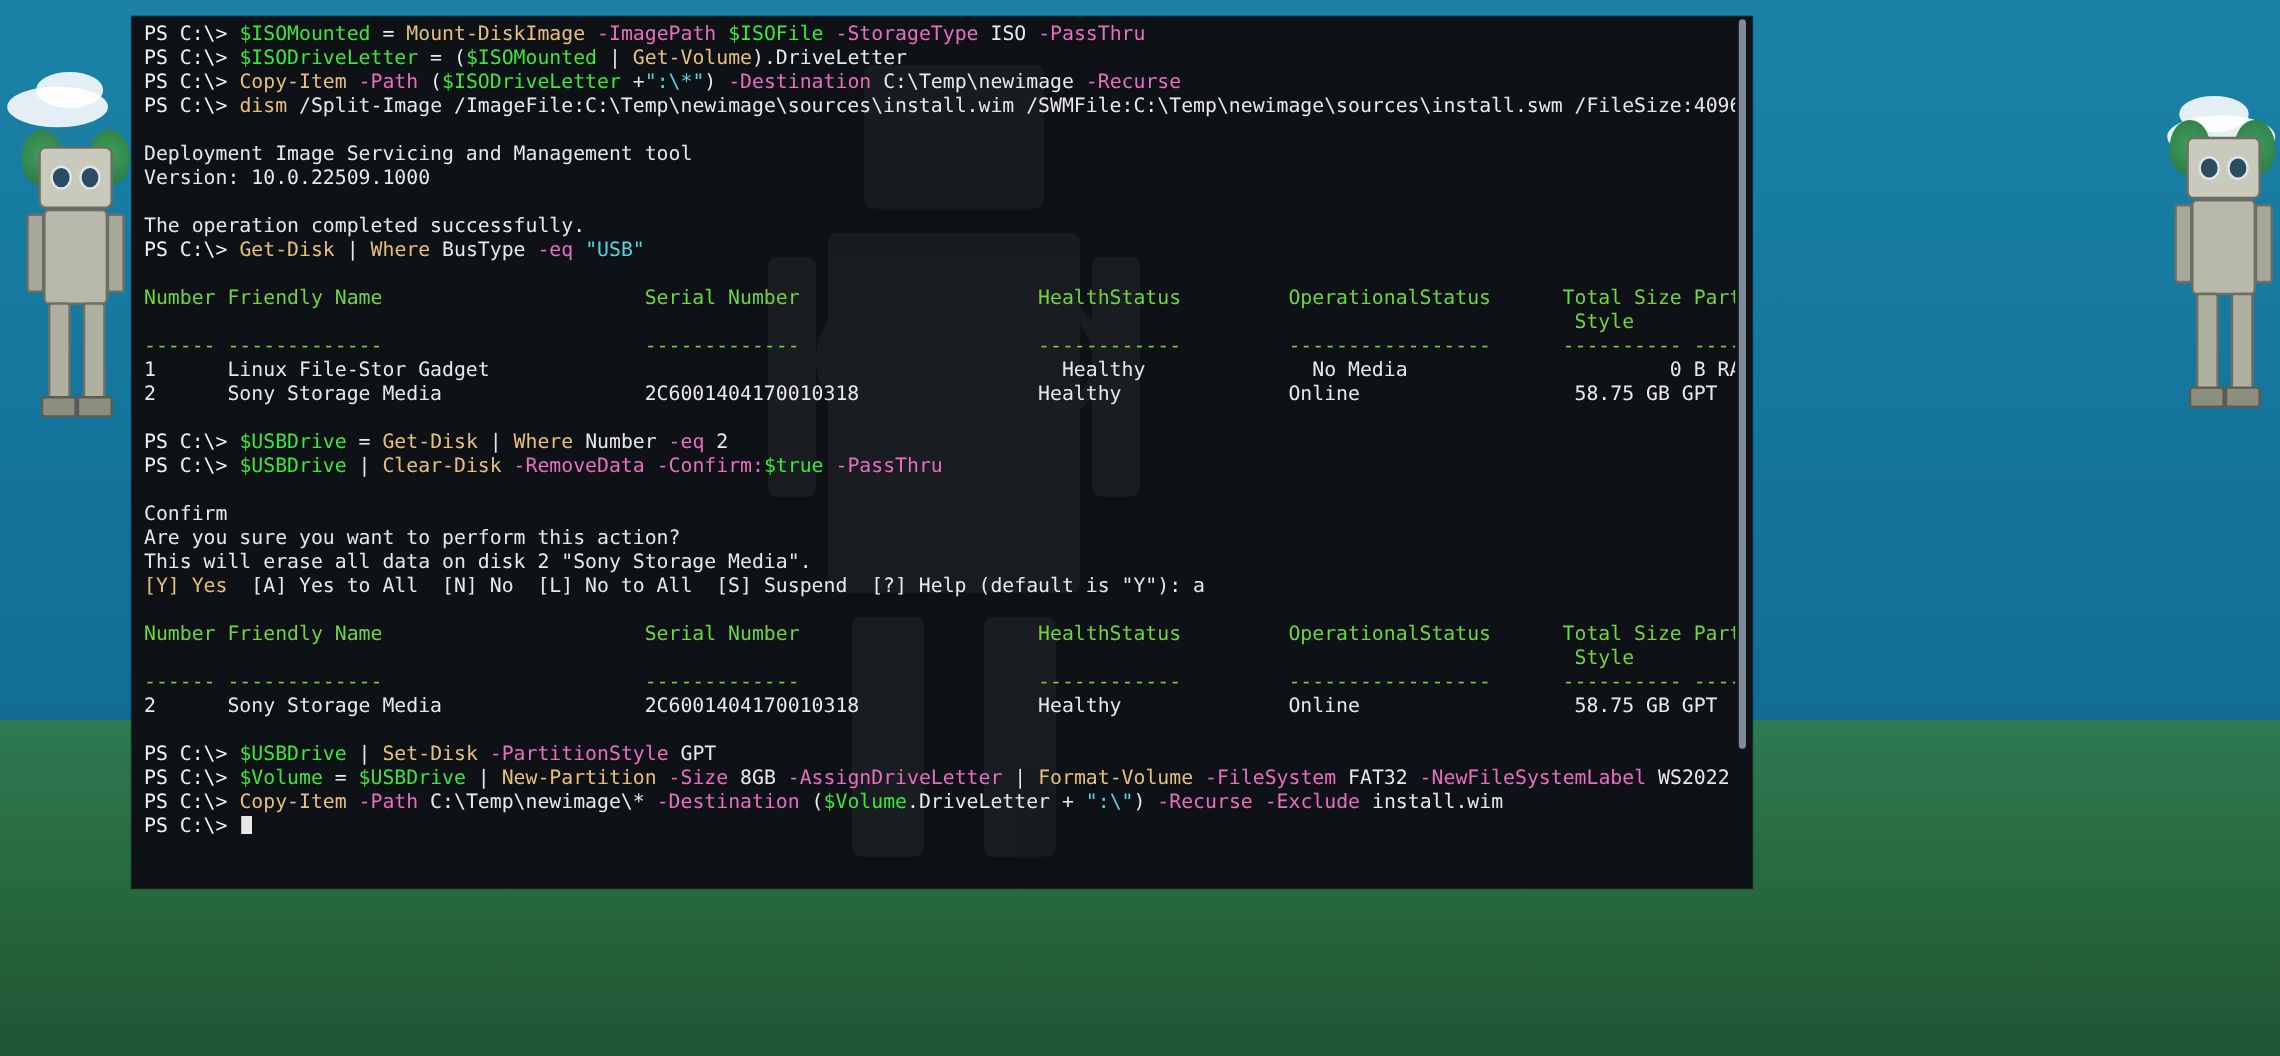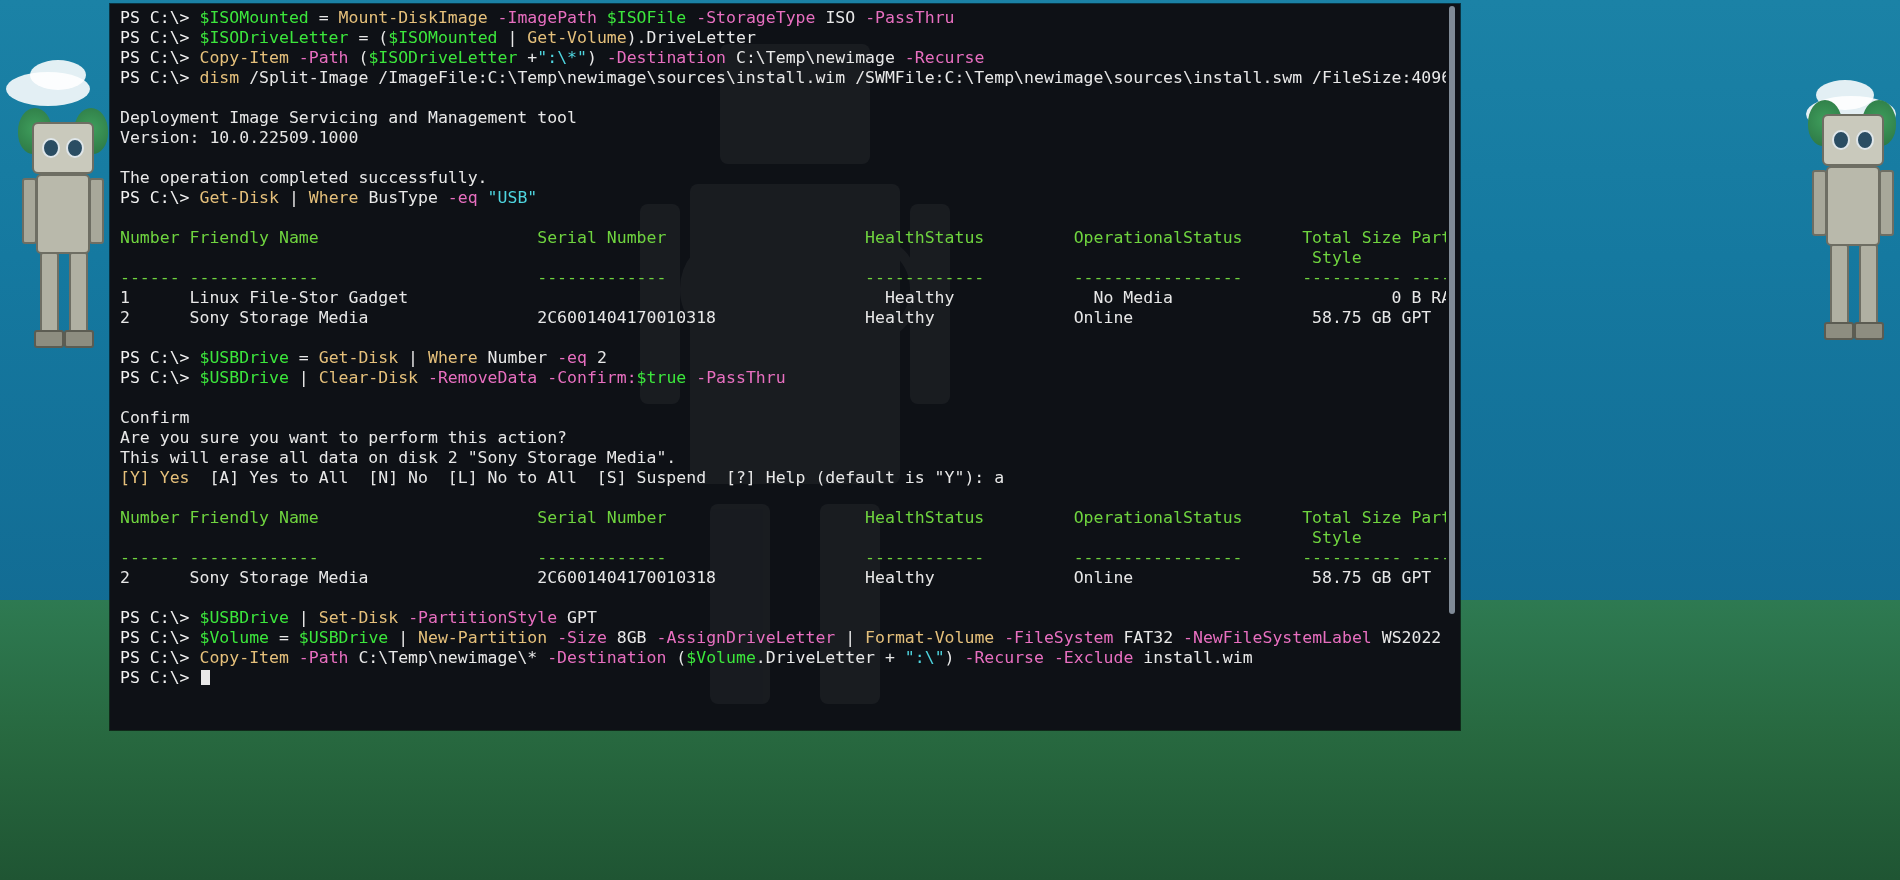--- a/index.html
+++ b/index.html
@@ -124,21 +124,21 @@
     top: 30px;
     width: 34px; height: 46px;
     background: radial-gradient(circle at 50% 45%, #3f9e5c, #2b7442);
     border-radius: 50% 50% 45% 45%;
   }
 
   
   #terminal {
     position: absolute;
     left: 110px;
-    top: 4px;
+    top: 14px;
     width: 1350px;
     height: 726px;
     background: #0e1116;
     box-shadow: 0 0 0 1px rgba(0,0,0,0.6);
     overflow: hidden;
   }
   
   #terminal .watermark {
     position: absolute;
     left: 470px;

